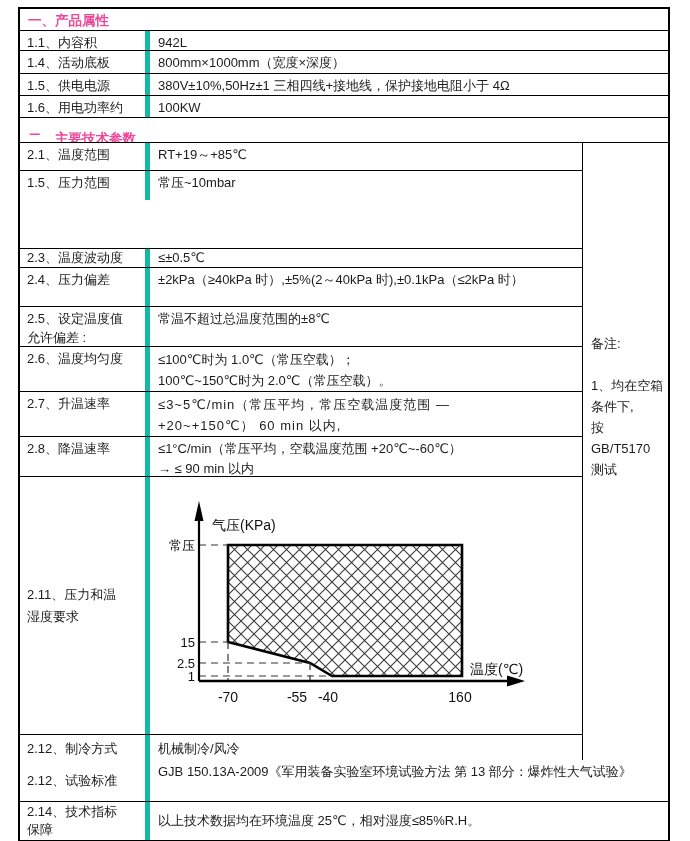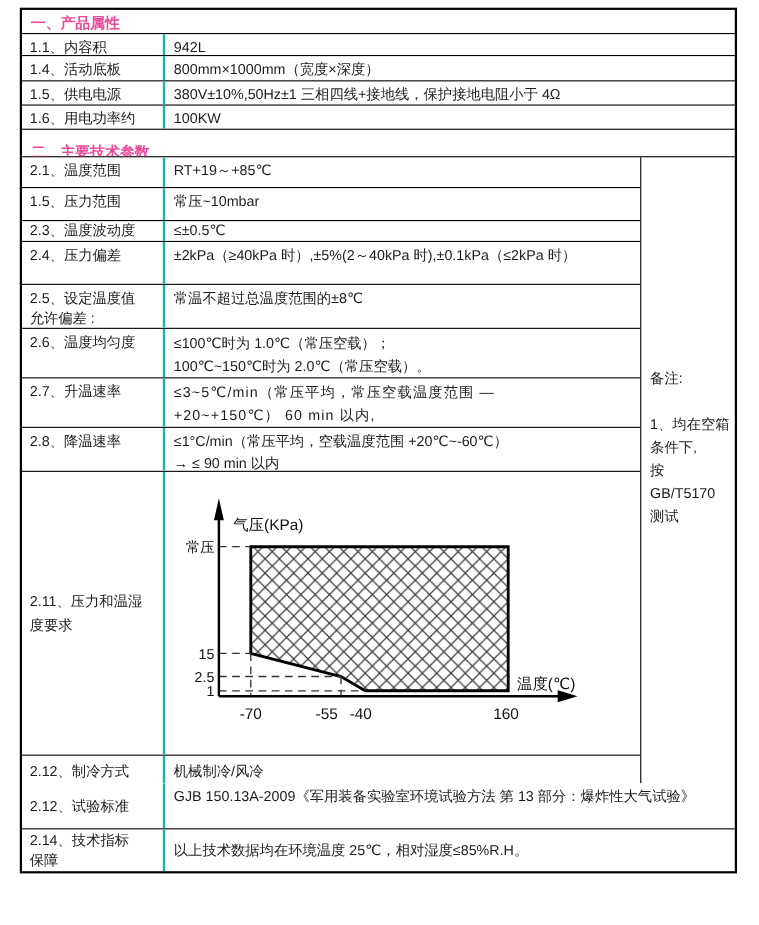--- a/index.html
+++ b/index.html
@@ -13,21 +13,21 @@
     background:#fff;
   }
   .row { display:flex; box-sizing:border-box; overflow:hidden; }
   .row + .row { border-top:1px solid #000; }
   .sec-hdr {
     font-weight:bold; font-size:13.5px; padding:3px 0 0 8px; color:#ec4899;
     box-sizing:border-box; overflow:hidden;
   }
   .sec-hdr + .row, .row + .sec-hdr, .s2body, .sec-hdr2top { border-top:1px solid #000; }
   .lbl {
-    flex:0 0 130px; width:130px; border-right:2px solid #14b8a6;
+    flex:0 0 130px; width:130px; border-right:5px solid #14b8a6;
     padding:2px 18px 0 7px; box-sizing:border-box; line-height:19px; overflow:hidden;
   }
   .val {
     flex:1; padding:2px 6px 0 8px; box-sizing:border-box;
     line-height:19px; white-space:pre-line; overflow:hidden;
   }
   .s2body { display:flex; box-sizing:border-box; }
   .s2left { width:563px; flex:0 0 563px; border-right:1px solid #000; box-sizing:border-box; }
   .s2left .row:first-child { border-top:none; }
   .remark-cell {
@@ -72,21 +72,21 @@
       <div class="s2left">
 
         <div class="row" style="height:27px;">
           <div class="lbl">2.1、温度范围</div>
           <div class="val">RT+19～+85℃</div>
         </div>
         <div class="row" style="height:30px;">
           <div class="lbl">1.5、压力范围</div>
           <div class="val">常压~10mbar</div>
         </div>
-        <div class="row" style="height:19px;">
+        <div class="row" style="height:19px;margin-top:48px;">
           <div class="lbl" style="padding-top:1px; line-height:16px;">2.3、温度波动度</div>
           <div class="val" style="padding-top:1px; line-height:16px;">≤±0.5℃</div>
         </div>
         <div class="row" style="height:39px;">
           <div class="lbl">2.4、压力偏差</div>
           <div class="val">±2kPa（≥40kPa 时）,±5%(2～40kPa 时),±0.1kPa（≤2kPa 时）</div>
         </div>
         <div class="row" style="height:40px;">
           <div class="lbl">2.5、设定温度值允许偏差 :</div>
           <div class="val">常温不超过总温度范围的±8℃</div>

